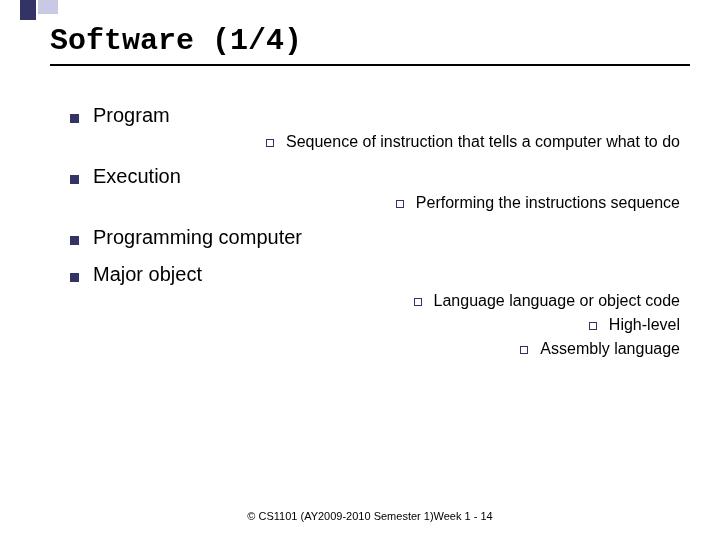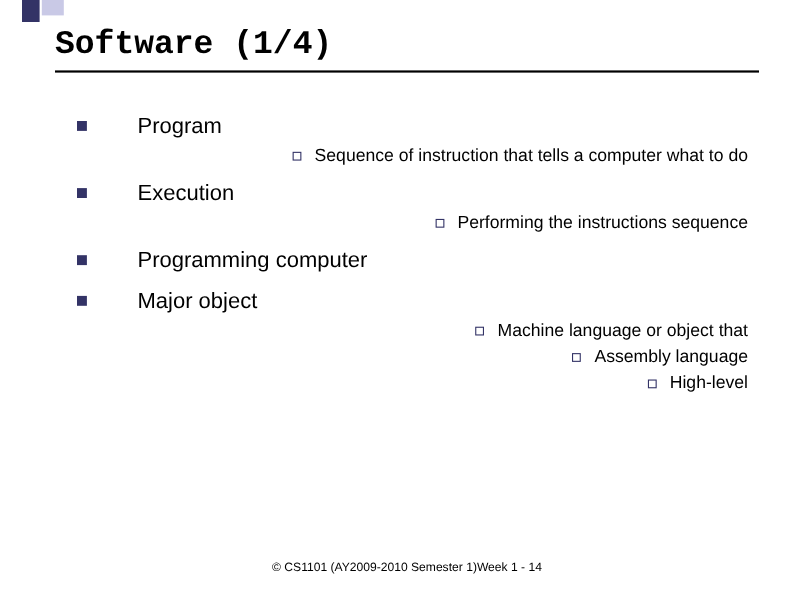--- a/index.html
+++ b/index.html
@@ -47,24 +47,23 @@
     margin-top: 2px;
   }
   .content {
     position: absolute;
     top: 90px;
     left: 70px;
     right: 40px;
   }
   .lvl1 {
     display: flex;
-    align-items: flex-start;
+    align-items: center;
     margin-top: 14px;
     margin-bottom: 6px;
-    gap: 32px;
   }
   .lvl1 .bullet {
     width: 9px;
     height: 9px;
     background: #333366;
     margin-right: 14px;
     margin-top: 6px;
     flex-shrink: 0;
   }
   .lvl1 .text {
@@ -142,29 +141,29 @@
     <div class="bullet"></div>
     <div class="text">Programming computer</div>
   </div>
 
   <div class="lvl1">
     <div class="bullet"></div>
     <div class="text">Major object</div>
   </div>
   <div class="lvl2">
     <div class="bullet"></div>
-    <div class="text">Machine language or object that</div>
+    <div class="text">Language language or object code</div>
+  </div>
+  <div class="lvl2">
+    <div class="bullet"></div>
+    <div class="text">High-level</div>
   </div>
   <div class="lvl2">
     <div class="bullet"></div>
     <div class="text">Assembly language</div>
-  </div>
-  <div class="lvl2">
-    <div class="bullet"></div>
-    <div class="text">High-level</div>
   </div>
 
 </div>
 
 <div class="footer">
   <span>© CS1101 (AY2009-2010 Semester 1)</span>
   <span>Week 1 - 14</span>
 </div>
 
 </body></html>

